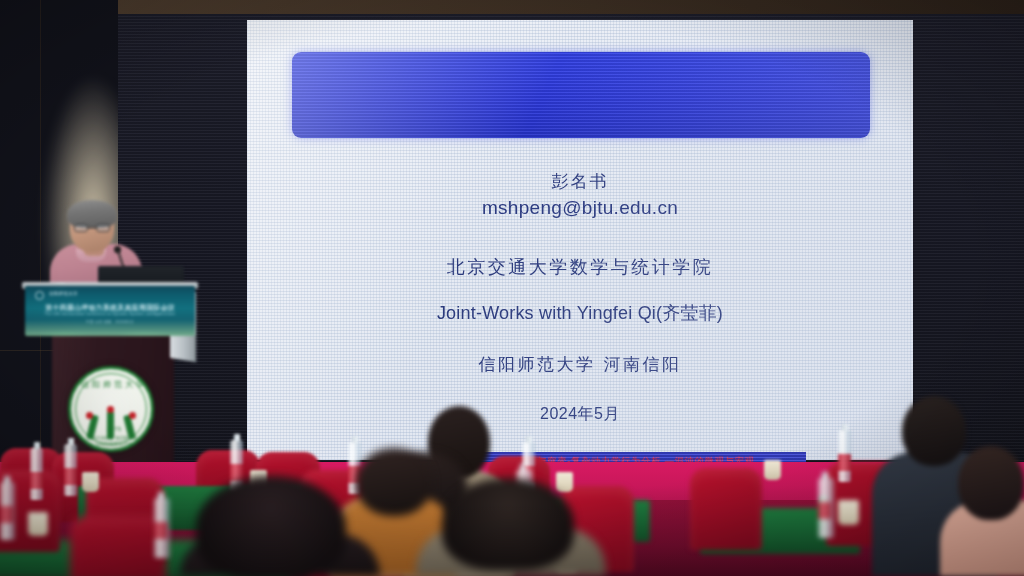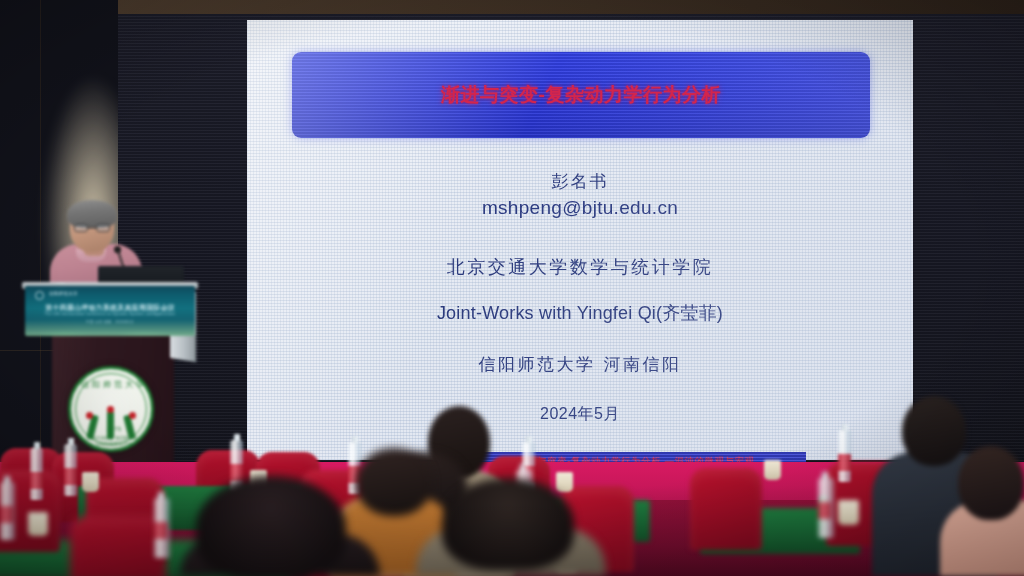--- a/index.html
+++ b/index.html
@@ -328,21 +328,20 @@
   <div class="wall-seam s2"></div>
   <div class="wall-seam-h"></div>
   <div class="ceiling-strip"></div>
 
   <div class="ledwall"></div>
 
   <div class="slide">
     <div class="slide-grid"></div>
 
     <div class="title-banner">
-      <div class="title-line">渐进与突变-复杂动力学行为分析</div>
     </div>
 
     <div class="slide-body">
       <div class="sb-line sb-author">彭名书</div>
       <div class="sb-line sb-email">mshpeng@bjtu.edu.cn</div>
       <div class="sb-line sb-affil">北京交通大学数学与统计学院</div>
       <div class="sb-line sb-joint">Joint-Works with Yingfei Qi(齐莹菲)</div>
       <div class="sb-line sb-univ">信阳师范大学 河南信阳</div>
       <div class="sb-line sb-date">2024年5月</div>
     </div>

